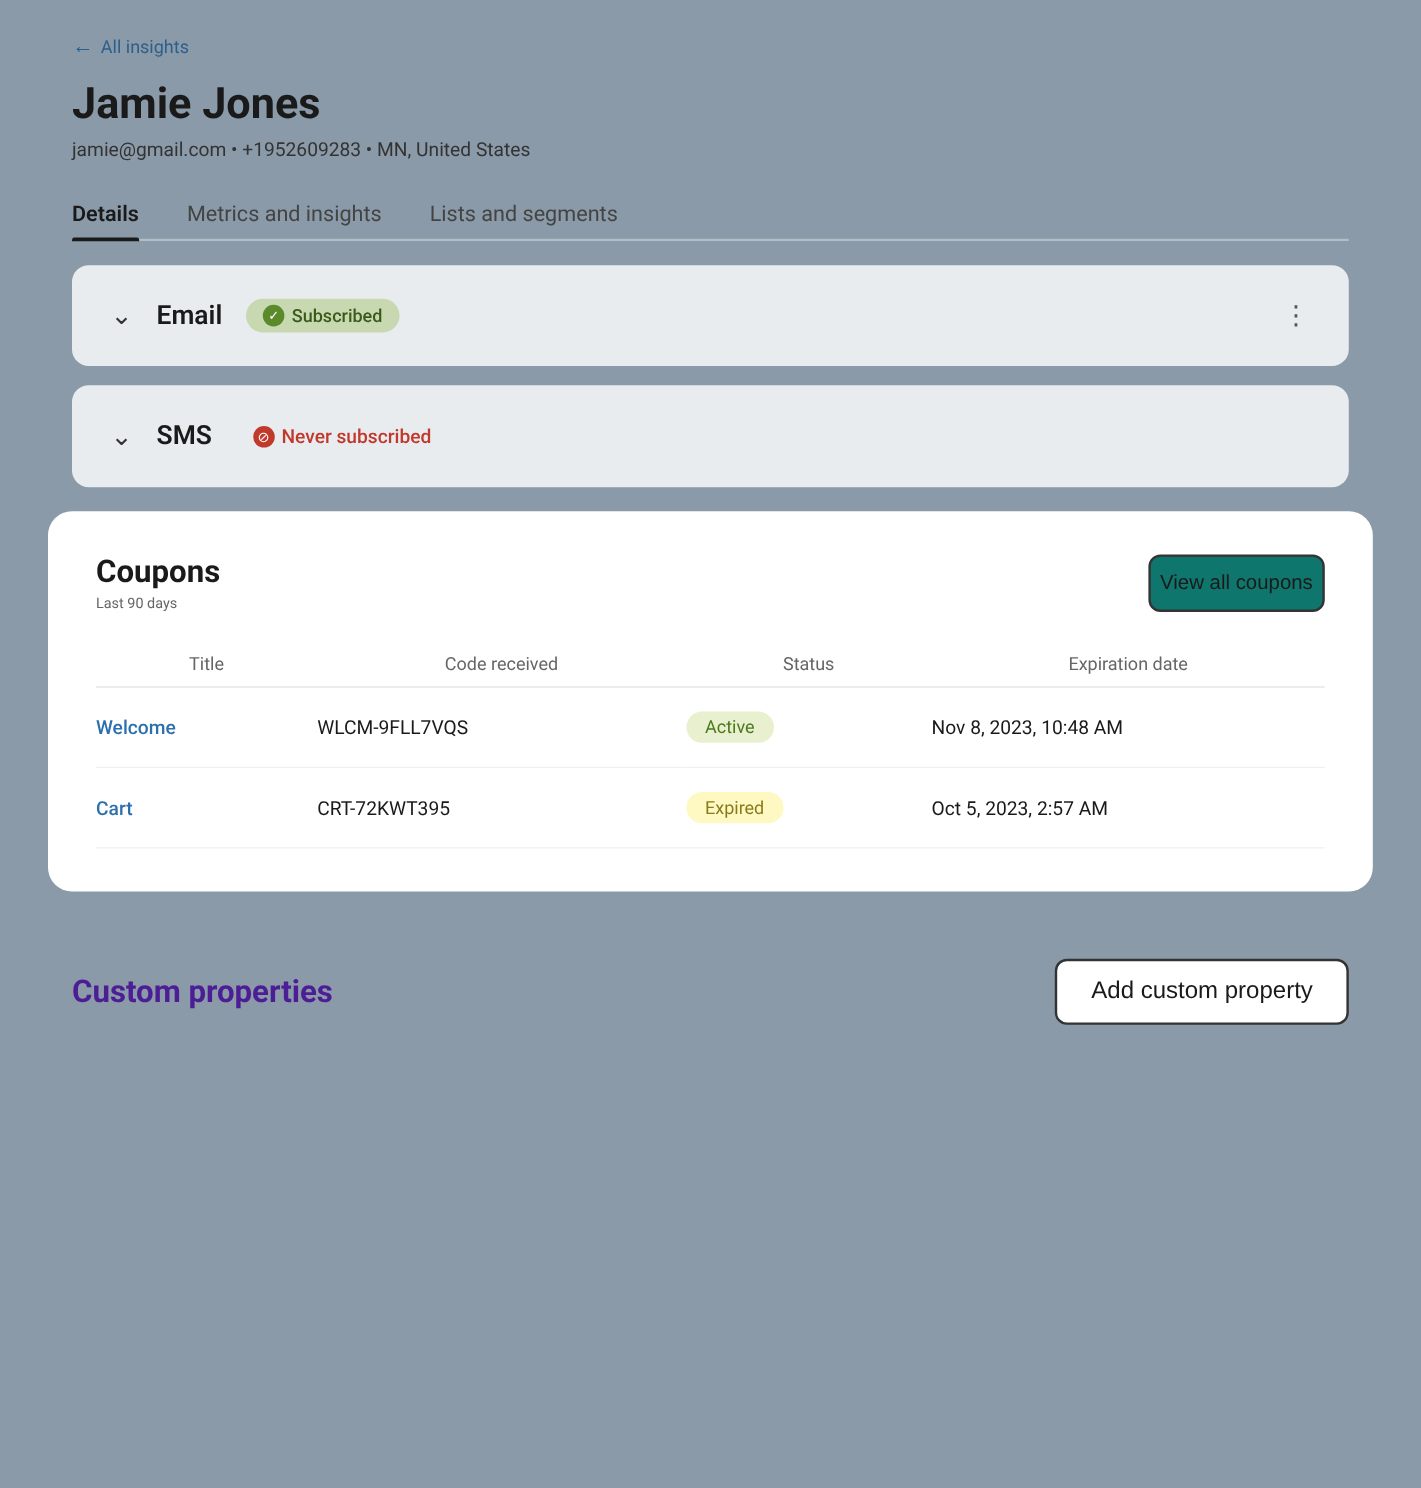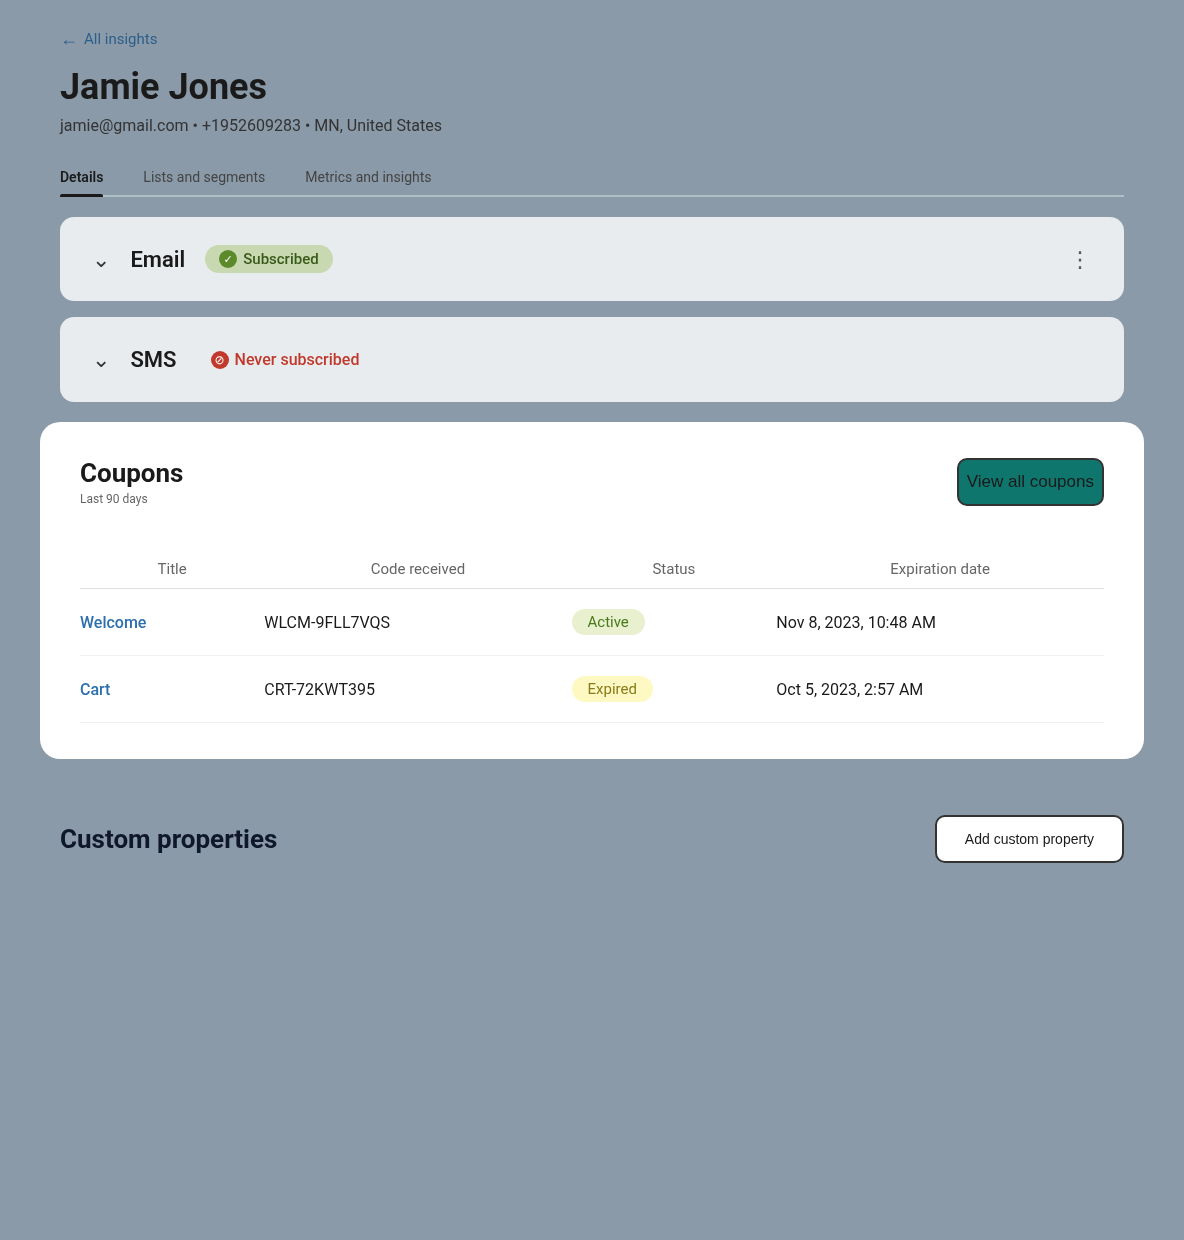--- a/index.html
+++ b/index.html
@@ -56,21 +56,21 @@
 
     .tabs {
       display: flex;
       gap: 0;
       border-bottom: 2px solid #b0bec5;
     }
 
     .tab {
       padding: 10px 0;
       margin-right: 40px;
-      font-size: 14px;
+      font-size: 18px;
       color: #444;
       cursor: pointer;
       position: relative;
     }
 
     .tab.active {
       color: #1a1a1a;
       font-weight: 600;
     }
 
@@ -179,21 +179,21 @@
       margin: 0 20px;
       border-radius: 20px;
       padding: 36px 40px;
       position: relative;
     }
 
     .section-header {
       display: flex;
       justify-content: space-between;
       align-items: flex-start;
-      margin-bottom: 44px;
+      margin-bottom: 24px;
     }
 
     .section-title {
       font-size: 26px;
       font-weight: 700;
       color: #1a1a1a;
       margin-bottom: 4px;
     }
 
     .section-subtitle {
@@ -263,29 +263,29 @@
       padding: 36px 60px;
       display: flex;
       justify-content: space-between;
       align-items: center;
       margin-top: 20px;
     }
 
     .custom-props-title {
       font-size: 26px;
       font-weight: 700;
-      color: #0f172a;
+      color: #4c1d95;
     }
 
     .add-custom-btn {
       padding: 14px 28px;
       border: 2px solid #333;
       border-radius: 10px;
       background: white;
-      font-size: 14px;
+      font-size: 20px;
       font-weight: 500;
       color: #1a1a1a;
       cursor: pointer;
     }
 
     .col-title { width: 18%; }
     .col-code { width: 30%; }
     .col-status { width: 20%; }
     .col-exp { width: 32%; }
   </style>
@@ -308,24 +308,24 @@
       <span>+1952609283</span>
       <span> • </span>
       <span>MN, United States</span>
     </div>
 
     <div class="tabs">
       <div class="tab active">
         <span>Details</span>
       </div>
       <div class="tab">
+        <span>Metrics and insights</span>
+      </div>
+      <div class="tab">
         <span>Lists and segments</span>
-      </div>
-      <div class="tab">
-        <span>Metrics and insights</span>
       </div>
     </div>
   </div>
 
   <div class="cards-section">
 
     <div class="card">
       <div class="card-left">
         <span class="chevron-down">⌄</span>
         <span class="card-title">Email</span>

